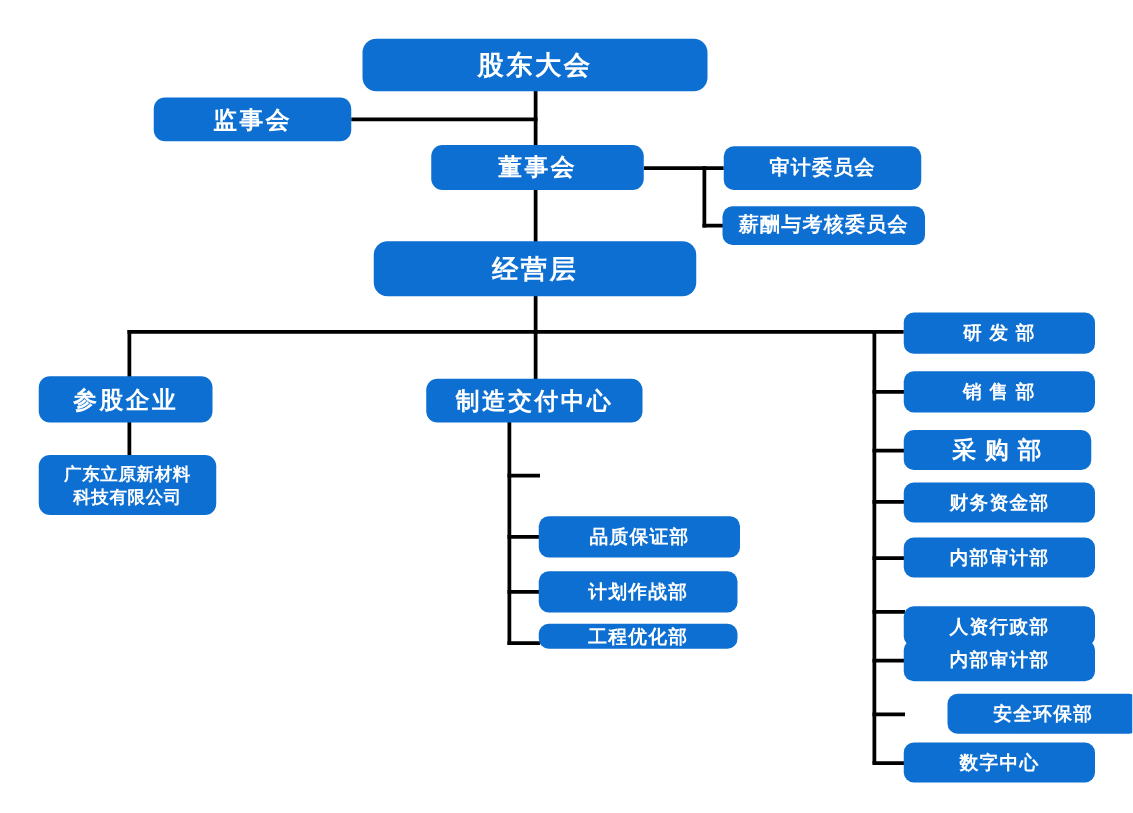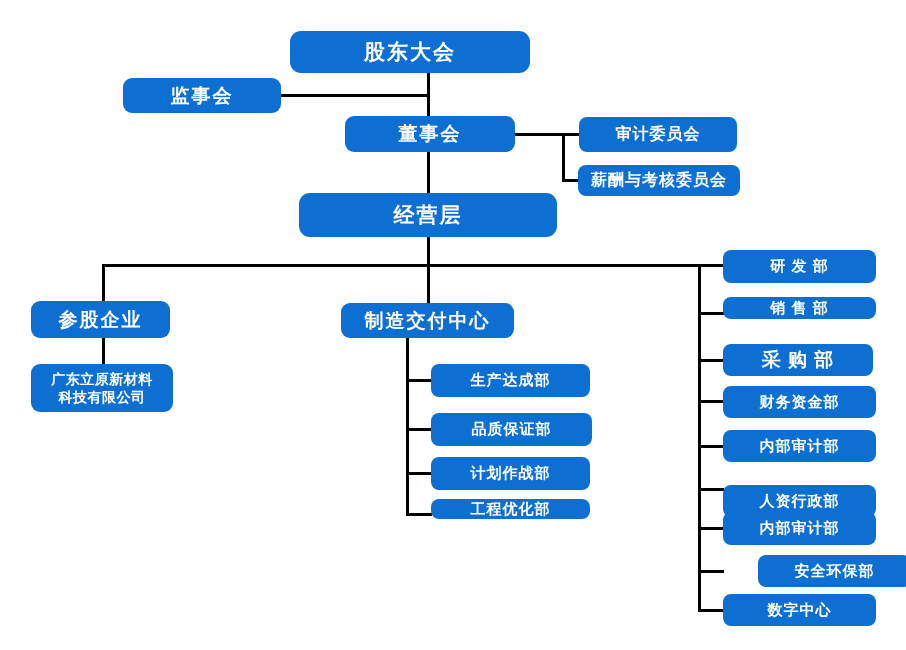--- a/index.html
+++ b/index.html
@@ -66,52 +66,51 @@
   <div class="vline" style="left:698px; top:264px; height:347px;"></div>
   <div class="hline" style="left:698px; top:312px; width:26px;"></div>
   <div class="hline" style="left:698px; top:359px; width:26px;"></div>
   <div class="hline" style="left:698px; top:400px; width:26px;"></div>
   <div class="hline" style="left:698px; top:445px; width:26px;"></div>
   <div class="hline" style="left:698px; top:488px; width:26px;"></div>
   <div class="hline" style="left:698px; top:527px; width:26px;"></div>
   <div class="hline" style="left:698px; top:570px; width:26px;"></div>
   <div class="hline" style="left:698px; top:609px; width:26px;"></div>
 
-  <div class="node" style="left:290px; top:31px;  width:240px; height:42px; font-size:21px; border-radius:11px;">股东大会</div>
+  <div class="node" style="left:290px; top:31px;  width:276px; height:42px; font-size:21px; border-radius:11px;">股东大会</div>
 
   <div class="node" style="left:123px; top:78px;  width:158px; height:35px; font-size:19px;">监事会</div>
 
   <div class="node" style="left:345px; top:116px; width:170px; height:36px; font-size:19px;">董事会</div>
 
   <div class="node small" style="left:579px; top:117px; width:158px; height:35px; font-size:16px;">审计委员会</div>
 
   <div class="node small" style="left:578px; top:165px; width:162px; height:31px; font-size:16px;">薪酬与考核委员会</div>
 
   <div class="node" style="left:299px; top:193px; width:258px; height:44px; font-size:21px; border-radius:11px;">经营层</div>
 
   <div class="node" style="left:31px;  top:301px; width:139px; height:37px; font-size:19px;">参股企业</div>
 
   <div class="node two-line" style="left:31px; top:364px; width:142px; height:48px; font-size:14px;">
     <span>广东立原新材料</span>
     <span>科技有限公司</span>
   </div>
 
   <div class="node" style="left:341px; top:303px; width:173px; height:35px; font-size:19px;">制造交付中心</div>
 
-  <div class="node small" style="left:431px; top:364px; width:159px; height:33px; font-size:15px;">生产达成部</div>
 
   <div class="node small" style="left:431px; top:413px; width:161px; height:33px; font-size:15px;">品质保证部</div>
 
   <div class="node small" style="left:431px; top:457px; width:159px; height:33px; font-size:15px;">计划作战部</div>
 
   <div class="node small" style="left:431px; top:499px; width:159px; height:20px; font-size:15px;">工程优化部</div>
 
   <div class="node small" style="left:723px; top:250px; width:153px; height:33px; font-size:15px;">研 发 部</div>
 
-  <div class="node small" style="left:723px; top:297px; width:153px; height:22px; font-size:15px;">销 售 部</div>
+  <div class="node small" style="left:723px; top:297px; width:153px; height:33px; font-size:15px;">销 售 部</div>
 
   <div class="node small" style="left:723px; top:344px; width:150px; height:32px; font-size:19px;">采 购 部</div>
 
   <div class="node small" style="left:723px; top:386px; width:153px; height:32px; font-size:15px;">财务资金部</div>
 
   <div class="node small" style="left:723px; top:430px; width:153px; height:32px; font-size:15px;">内部审计部</div>
 
   <div class="node small" style="left:723px; top:485px; width:153px; height:32px; font-size:15px;">人资行政部</div>
 
   <div class="node small" style="left:723px; top:512px; width:153px; height:33px; font-size:15px;">内部审计部</div>

